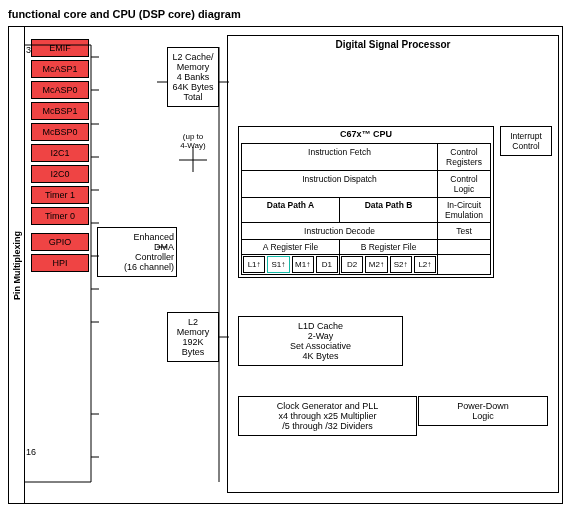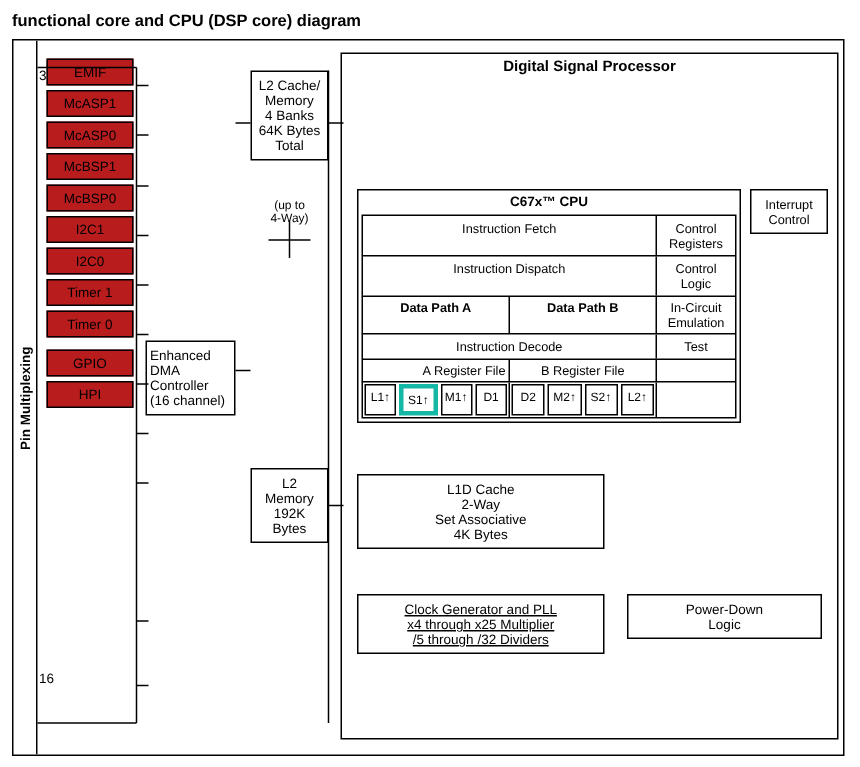--- a/index.html
+++ b/index.html
@@ -31,21 +31,21 @@
       left: 22px;
       top: 12px;
       width: 58px;
     }
     .pb {
       border: 1px solid #000;
       text-align: center;
       font-size: 9px;
       margin-bottom: 3px;
       padding: 3px 1px;
-      background: #b91c1c;
+      background: #ef4444;
     }
     
     svg.lines {
       position: absolute;
       left: 0; top: 0;
       width: 100%; height: 100%;
       pointer-events: none;
     }
     .label-32 {
       position: absolute;
@@ -94,21 +94,21 @@
     <div class="pb">McBSP1</div>
     <div class="pb">McBSP0</div>
     <div class="pb">I2C1</div>
     <div class="pb">I2C0</div>
     <div class="pb">Timer 1</div>
     <div class="pb">Timer 0</div>
     <div class="pb" style="margin-top:8px;">GPIO</div>
     <div class="pb">HPI</div>
   </div>
 
-  <div style="position:absolute;left:88px;top:200px;width:60px;border:1px solid #000;text-align:left;font-size:9px;padding:4px 2px;">
+  <div style="position:absolute;left:88px;top:200px;width:80px;border:1px solid #000;text-align:right;font-size:9px;padding:4px 2px;">
     <div>Enhanced</div>
     <div>DMA</div>
     <div>Controller</div>
     <div>(16 channel)</div>
   </div>
 
   <div style="position:absolute;left:158px;top:20px;width:52px;border:1px solid #000;text-align:center;font-size:9px;padding:4px 2px;">
     <div>L2 Cache/</div>
     <div>Memory</div>
     <div>4 Banks</div>
@@ -150,29 +150,29 @@
           <div style="flex:1;text-align:center;padding:2px;font-size:8.5px;font-weight:bold;border-right:1px solid #000;">Data Path B</div>
           <div style="width:52px;text-align:center;padding:2px;font-size:8.5px;">In-Circuit<br>Emulation</div>
         </div>
 
         <div style="display:flex;border-bottom:1px solid #000;">
           <div style="flex:1;text-align:center;padding:3px 2px;font-size:8.5px;border-right:1px solid #000;">Instruction Decode</div>
           <div style="width:52px;text-align:center;padding:3px 2px;font-size:8.5px;">Test</div>
         </div>
 
         <div style="display:flex;border-bottom:1px solid #000;">
-          <div style="flex:1;text-align:right;padding:2px;font-size:8.5px;border-right:1px solid #000;">A Register File</div>
+          <div style="flex:1;text-align:center;padding:2px;font-size:8.5px;border-right:1px solid #000;">A Register File</div>
           <div style="flex:1;text-align:center;padding:2px;font-size:8.5px;border-right:1px solid #000;">B Register File</div>
           <div style="width:52px;"></div>
         </div>
 
         <div style="display:flex;">
           <div style="display:flex;flex:1;border-right:1px solid #000;">
             <div style="flex:1;border:1px solid #000;text-align:center;padding:3px 1px;font-size:8px;margin:1px;">L1↑</div>
-            <div style="flex:1;border:3px solid #14b8a6;text-align:center;padding:3px 1px;font-size:8px;margin:1px;">S1↑</div>
+            <div style="flex:1;border:1px solid #14b8a6;text-align:center;padding:3px 1px;font-size:8px;margin:1px;">S1↑</div>
             <div style="flex:1;border:1px solid #000;text-align:center;padding:3px 1px;font-size:8px;margin:1px;">M1↑</div>
             <div style="flex:1;border:1px solid #000;text-align:center;padding:3px 1px;font-size:8px;margin:1px;">D1</div>
           </div>
           <div style="display:flex;flex:1;border-right:1px solid #000;">
             <div style="flex:1;border:1px solid #000;text-align:center;padding:3px 1px;font-size:8px;margin:1px;">D2</div>
             <div style="flex:1;border:1px solid #000;text-align:center;padding:3px 1px;font-size:8px;margin:1px;">M2↑</div>
             <div style="flex:1;border:1px solid #000;text-align:center;padding:3px 1px;font-size:8px;margin:1px;">S2↑</div>
             <div style="flex:1;border:1px solid #000;text-align:center;padding:3px 1px;font-size:8px;margin:1px;">L2↑</div>
           </div>
           <div style="width:52px;"></div>
@@ -184,21 +184,21 @@
       Interrupt<br>Control
     </div>
 
     <div style="position:absolute;left:10px;top:280px;width:165px;border:1px solid #000;text-align:center;font-size:9px;padding:4px 2px;">
       <div>L1D Cache</div>
       <div>2-Way</div>
       <div>Set Associative</div>
       <div>4K Bytes</div>
     </div>
 
-    <div style="position:absolute;left:10px;top:360px;width:165px;border:1px solid #000;text-align:center;font-size:9px;padding:4px 2px;text-decoration:underline;">
+    <div style="position:absolute;left:10px;top:360px;width:179px;border:1px solid #000;text-align:center;font-size:9px;padding:4px 2px;">
       <div>Clock Generator and PLL</div>
       <div>x4 through x25 Multiplier</div>
       <div>/5 through /32 Dividers</div>
     </div>
 
     <div style="position:absolute;right:10px;top:360px;width:130px;border:1px solid #000;text-align:center;font-size:9px;padding:4px 2px;">
       Power-Down<br>Logic
     </div>
 
   </div>

